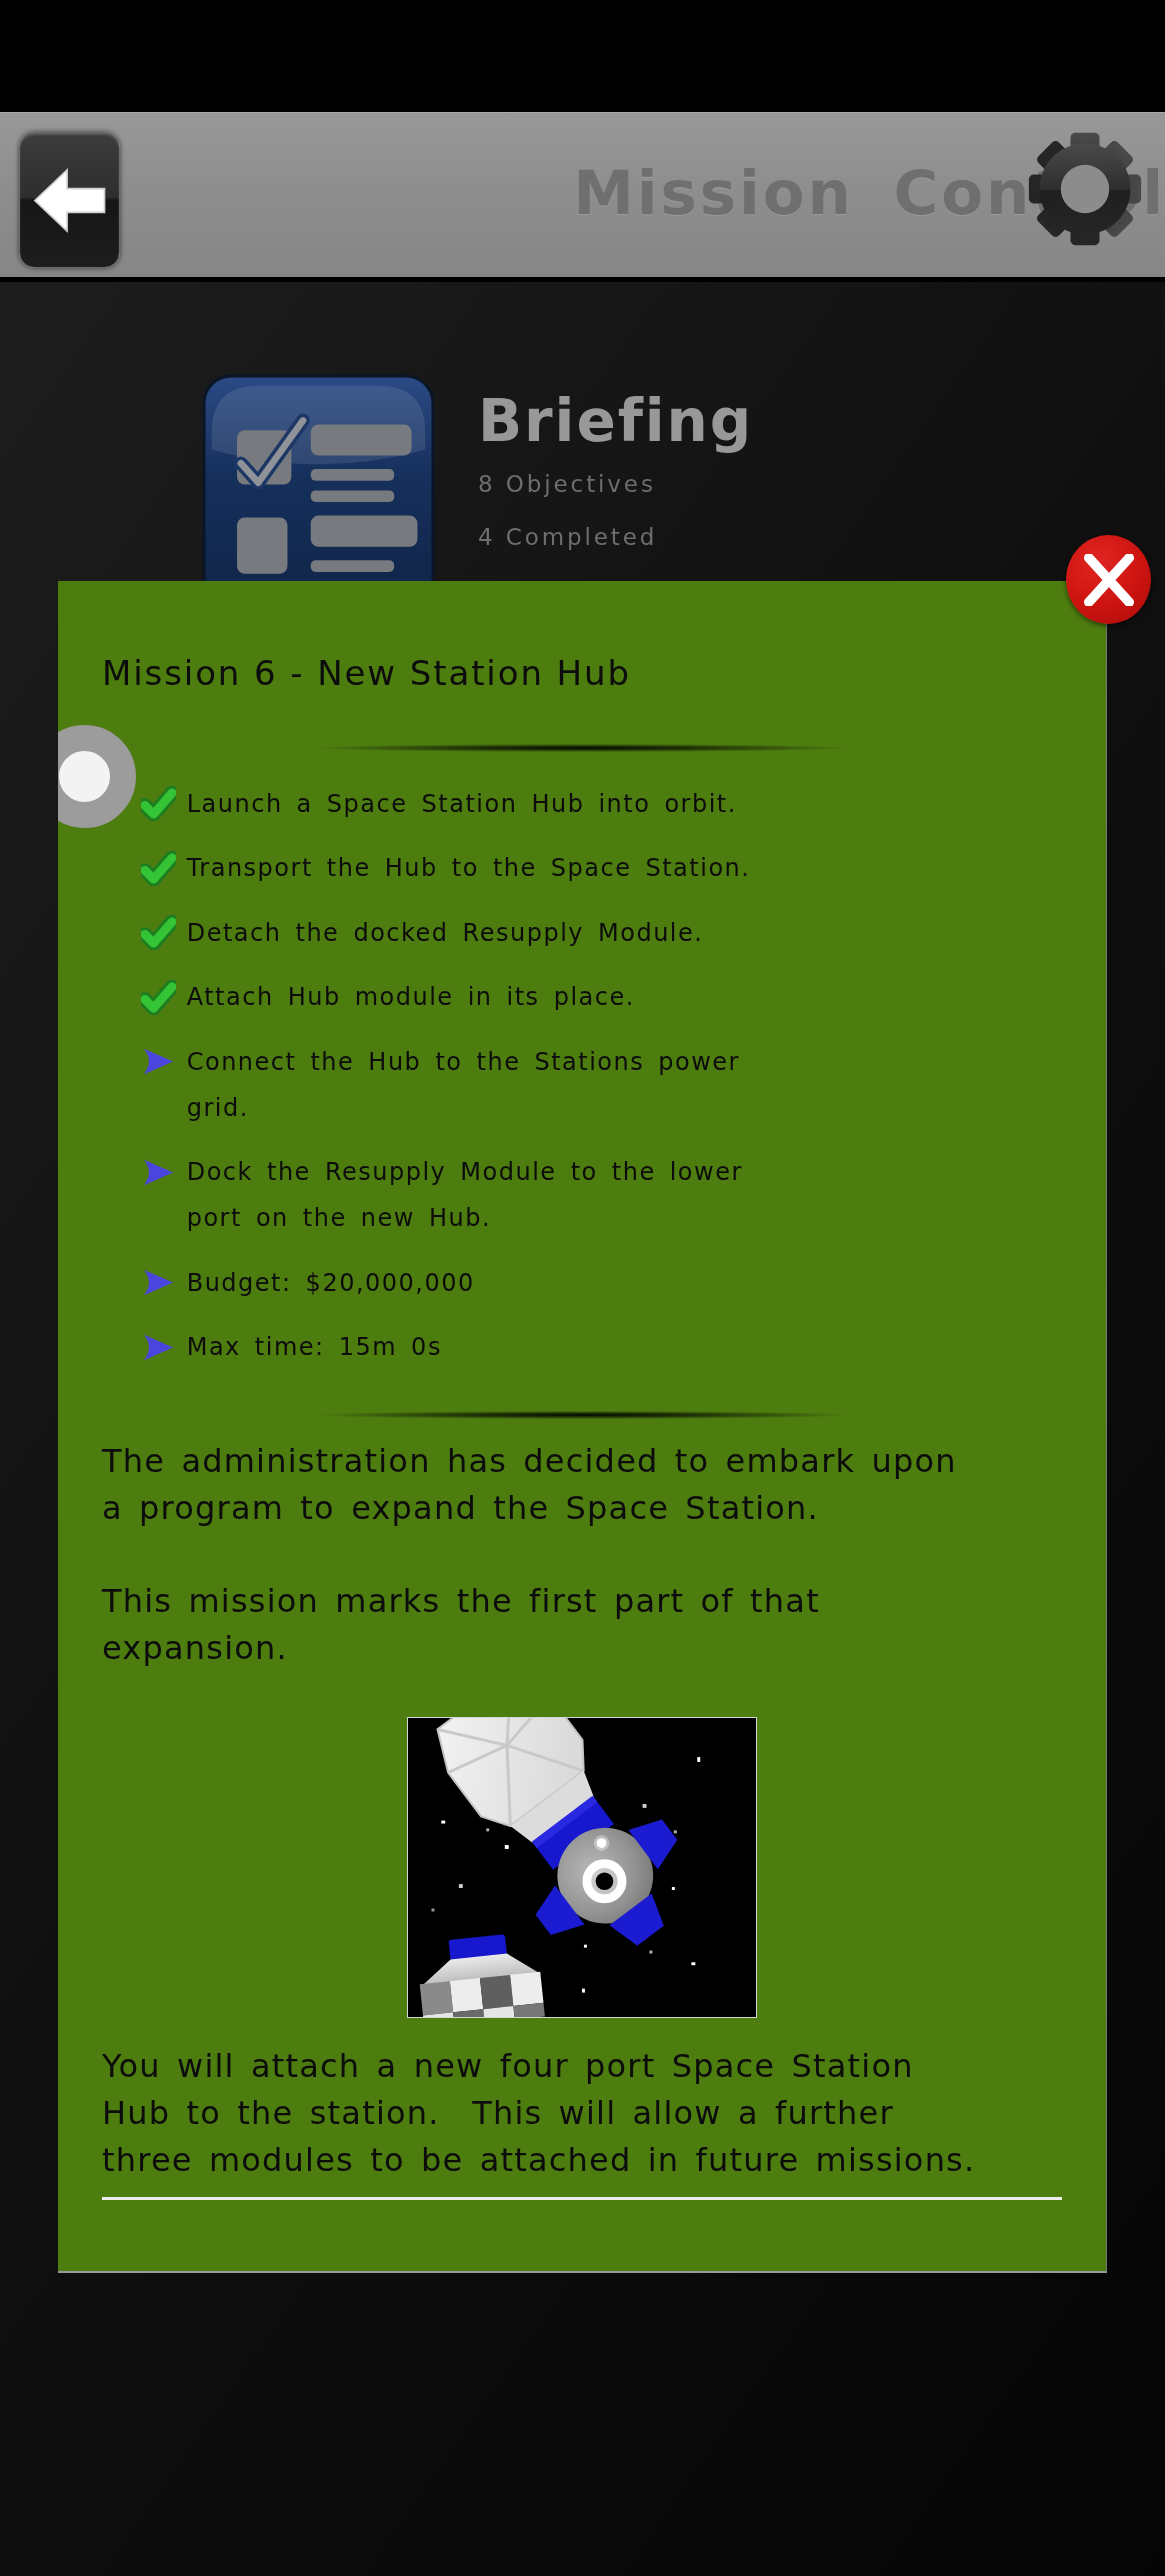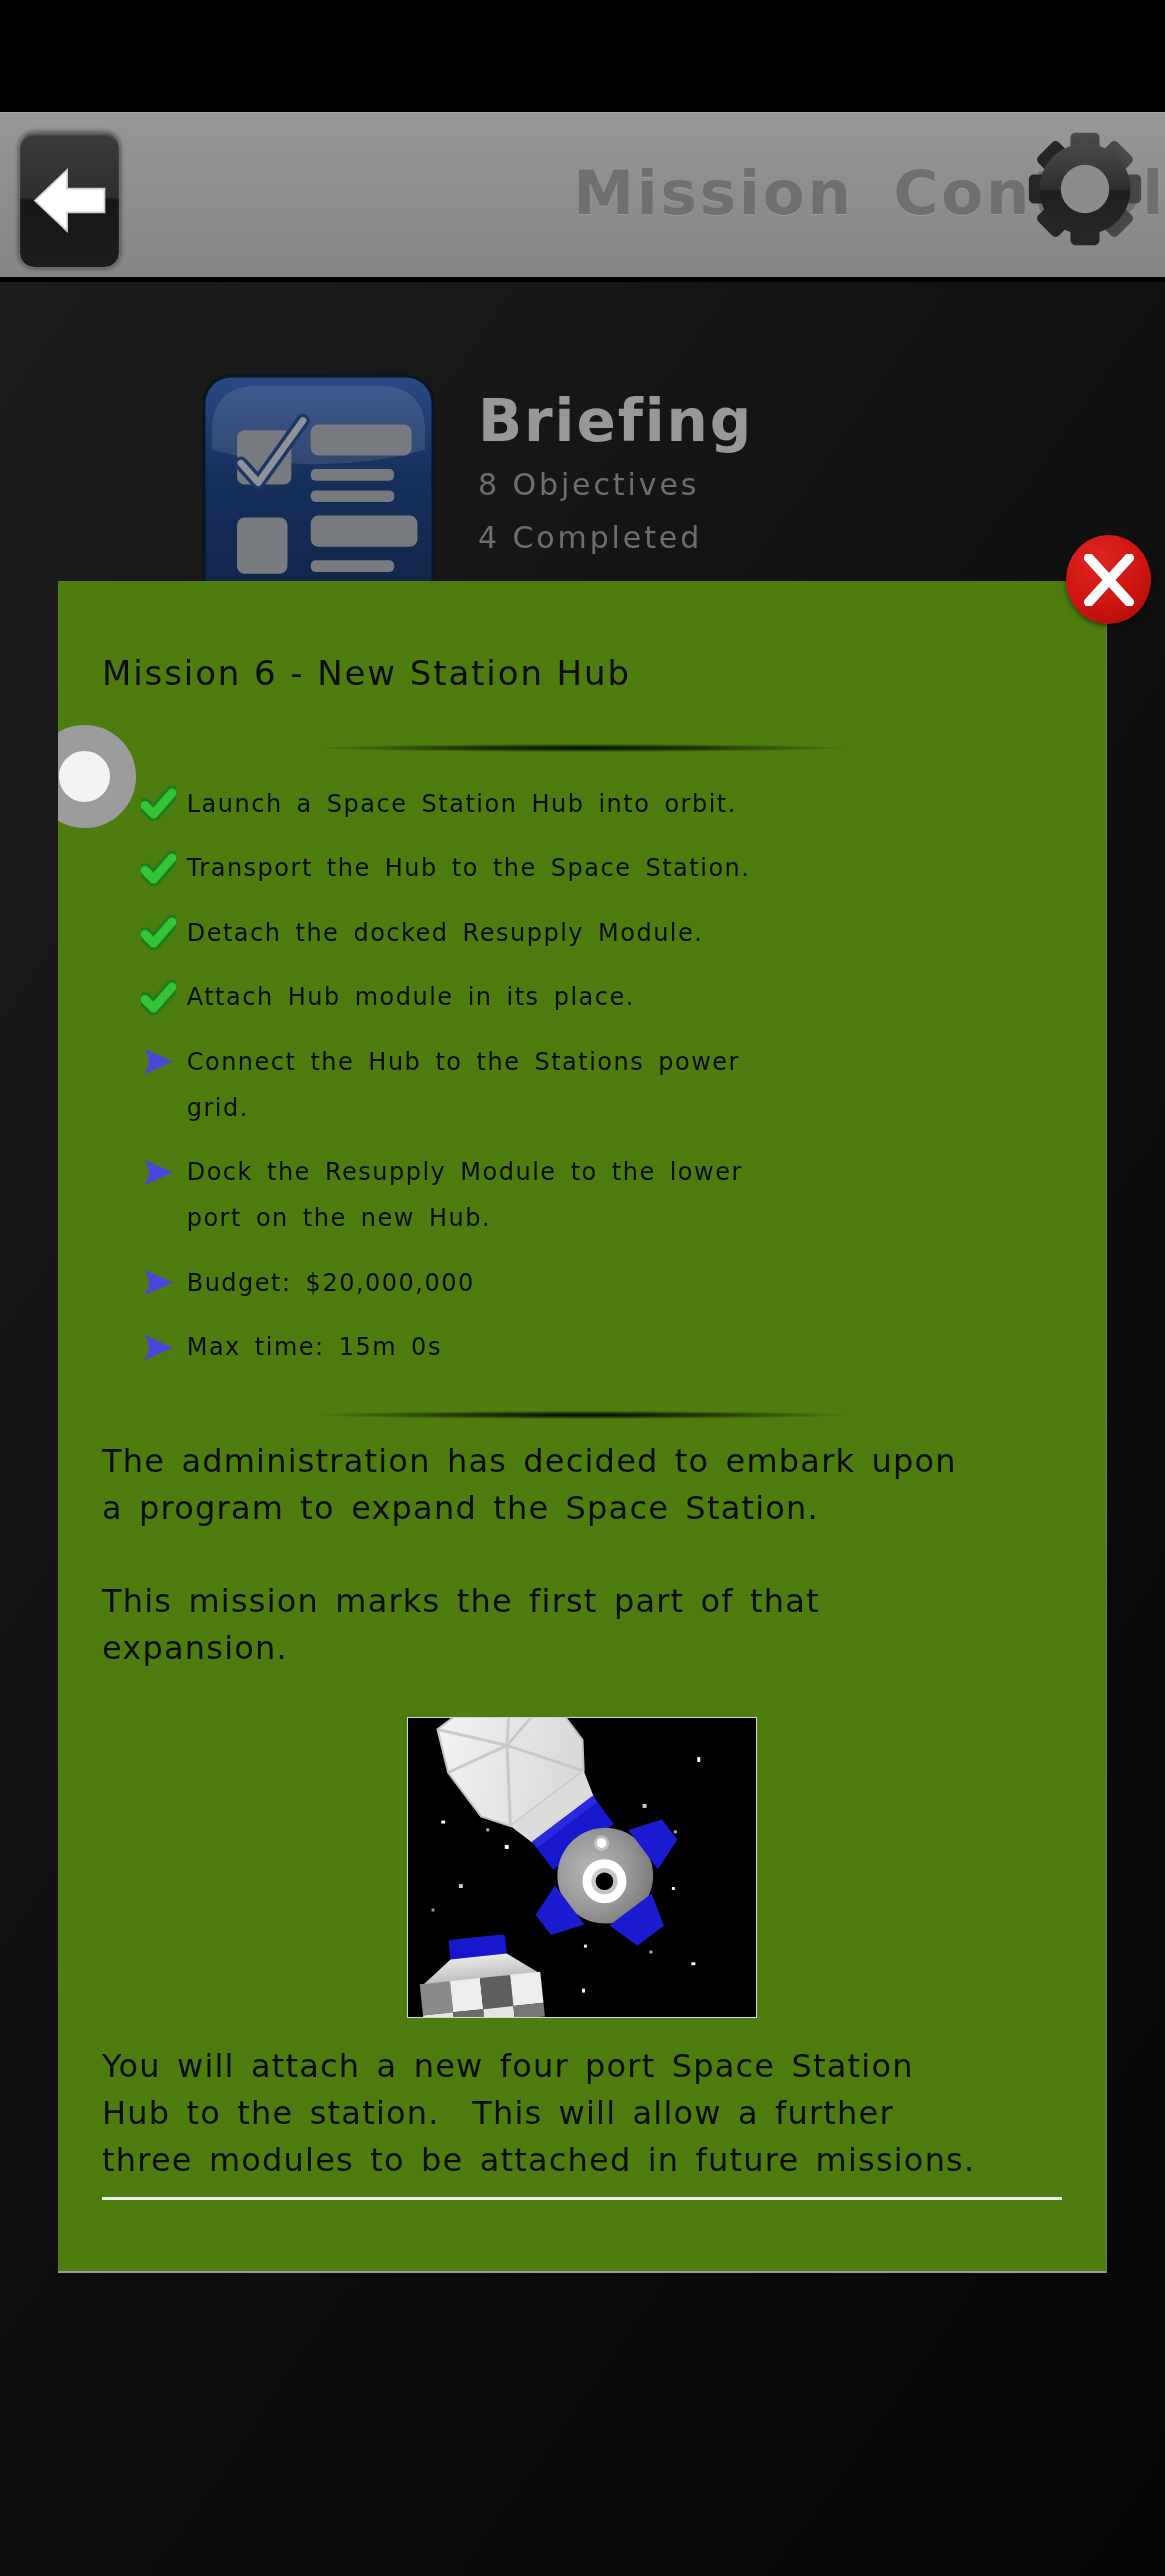--- a/index.html
+++ b/index.html
@@ -38,21 +38,21 @@
 
   
   .scene {
     position:absolute; left:0; top:282px; width:1166px; height:2294px;
     background:linear-gradient(125deg,#1d1d1d 0%,#101010 45%,#050505 100%);
   }
   .briefing-card { position:absolute; left:0; top:0; width:1166px; height:311px; cursor:pointer; }
   .briefing-icon { position:absolute; left:202px; top:92px; width:233px; height:291px; }
   .briefing-text { position:absolute; left:478px; top:105px; }
   .briefing-title { font-size:58px; font-weight:bold; color:#989898; letter-spacing:1.9px; line-height:68px; }
-  .briefing-sub { font-size:30px; color:#6e6e6e; letter-spacing:2.9px; line-height:47px; margin-top:5.8px; }
+  .briefing-sub { font-size:23px; color:#6e6e6e; letter-spacing:2.9px; line-height:47px; margin-top:5.8px; }
 
   
   .dialog {
     position:absolute; left:58px; top:581px; width:1049px; height:1692px;
     background:#4d7c0f; overflow:hidden;
     border-bottom:2.9px solid #9a9a9a; border-right:1px solid #777;
     padding:0 44px;
   }
   .spinner-ring {
     position:absolute; left:-25px; top:144px; width:103px; height:103px;

